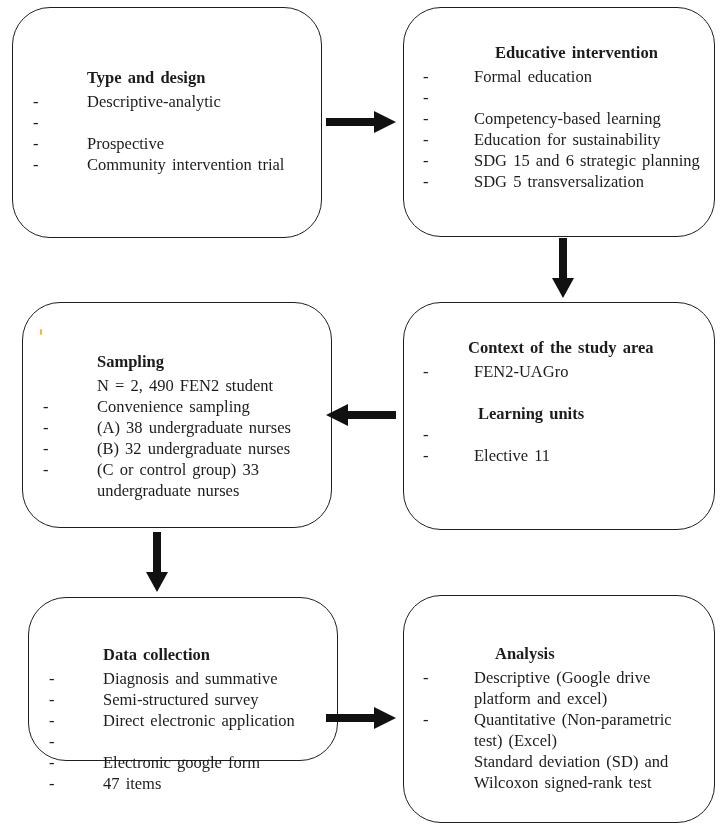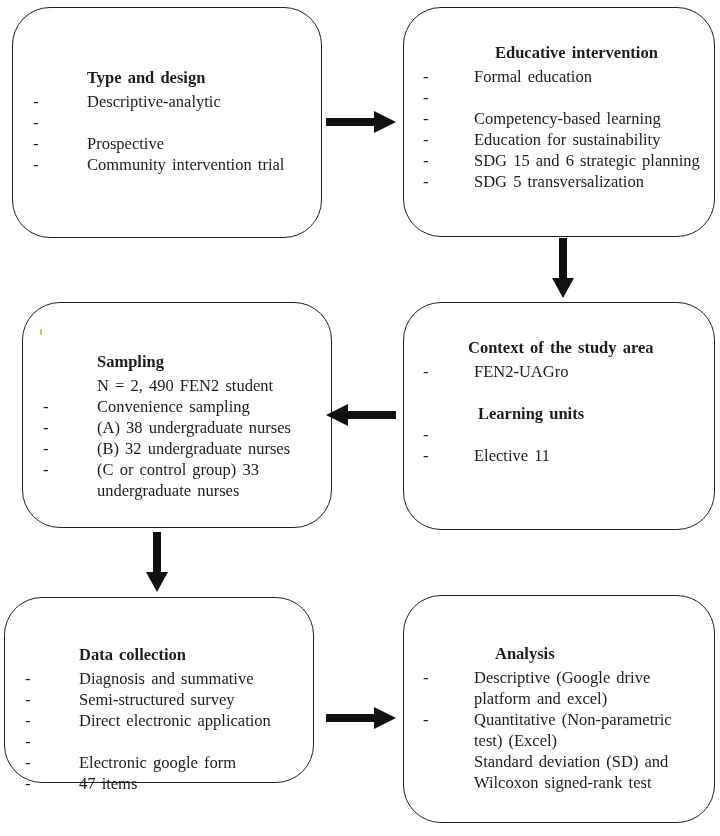--- a/index.html
+++ b/index.html
@@ -23,21 +23,21 @@
   .sub-title{font-weight:bold;margin-left:55px;}
   .spacer{height:21px;}
   .arrow{position:absolute;}
   .stray-mark{position:absolute;left:40px;top:329px;width:2px;height:6px;background:#f5b54a;border-radius:1px;}
 
   
   .box-type      {left:12px;  top:7px;   width:310px; height:231px; padding-top:59px; padding-left:20px;}
   .box-educative {left:403px; top:7px;   width:312px; height:230px; padding-top:34px; padding-left:19px;}
   .box-context   {left:403px; top:302px; width:312px; height:228px; padding-top:34px; padding-left:19px;}
   .box-sampling  {left:12px;  top:302px; width:310px; height:226px; padding-top:48px; padding-left:20px;margin-left:10px;}
-  .box-data      {left:4px;  top:597px; width:310px; height:186px; padding-top:46px; padding-left:20px;}
+  .box-data      {left:28px;  top:597px; width:310px; height:164px; padding-top:46px; padding-left:20px;}
   .box-analysis  {left:403px; top:595px; width:312px; height:228px; padding-top:47px; padding-left:19px;}
 
   .arrow-1{left:326px; top:105px;}
   .arrow-2{left:546px; top:238px;}
   .arrow-3{left:326px; top:398px;}
   .arrow-4{left:140px; top:532px;}
   .arrow-5{left:326px; top:701px;}
 </style>
 </head>
 <body>

